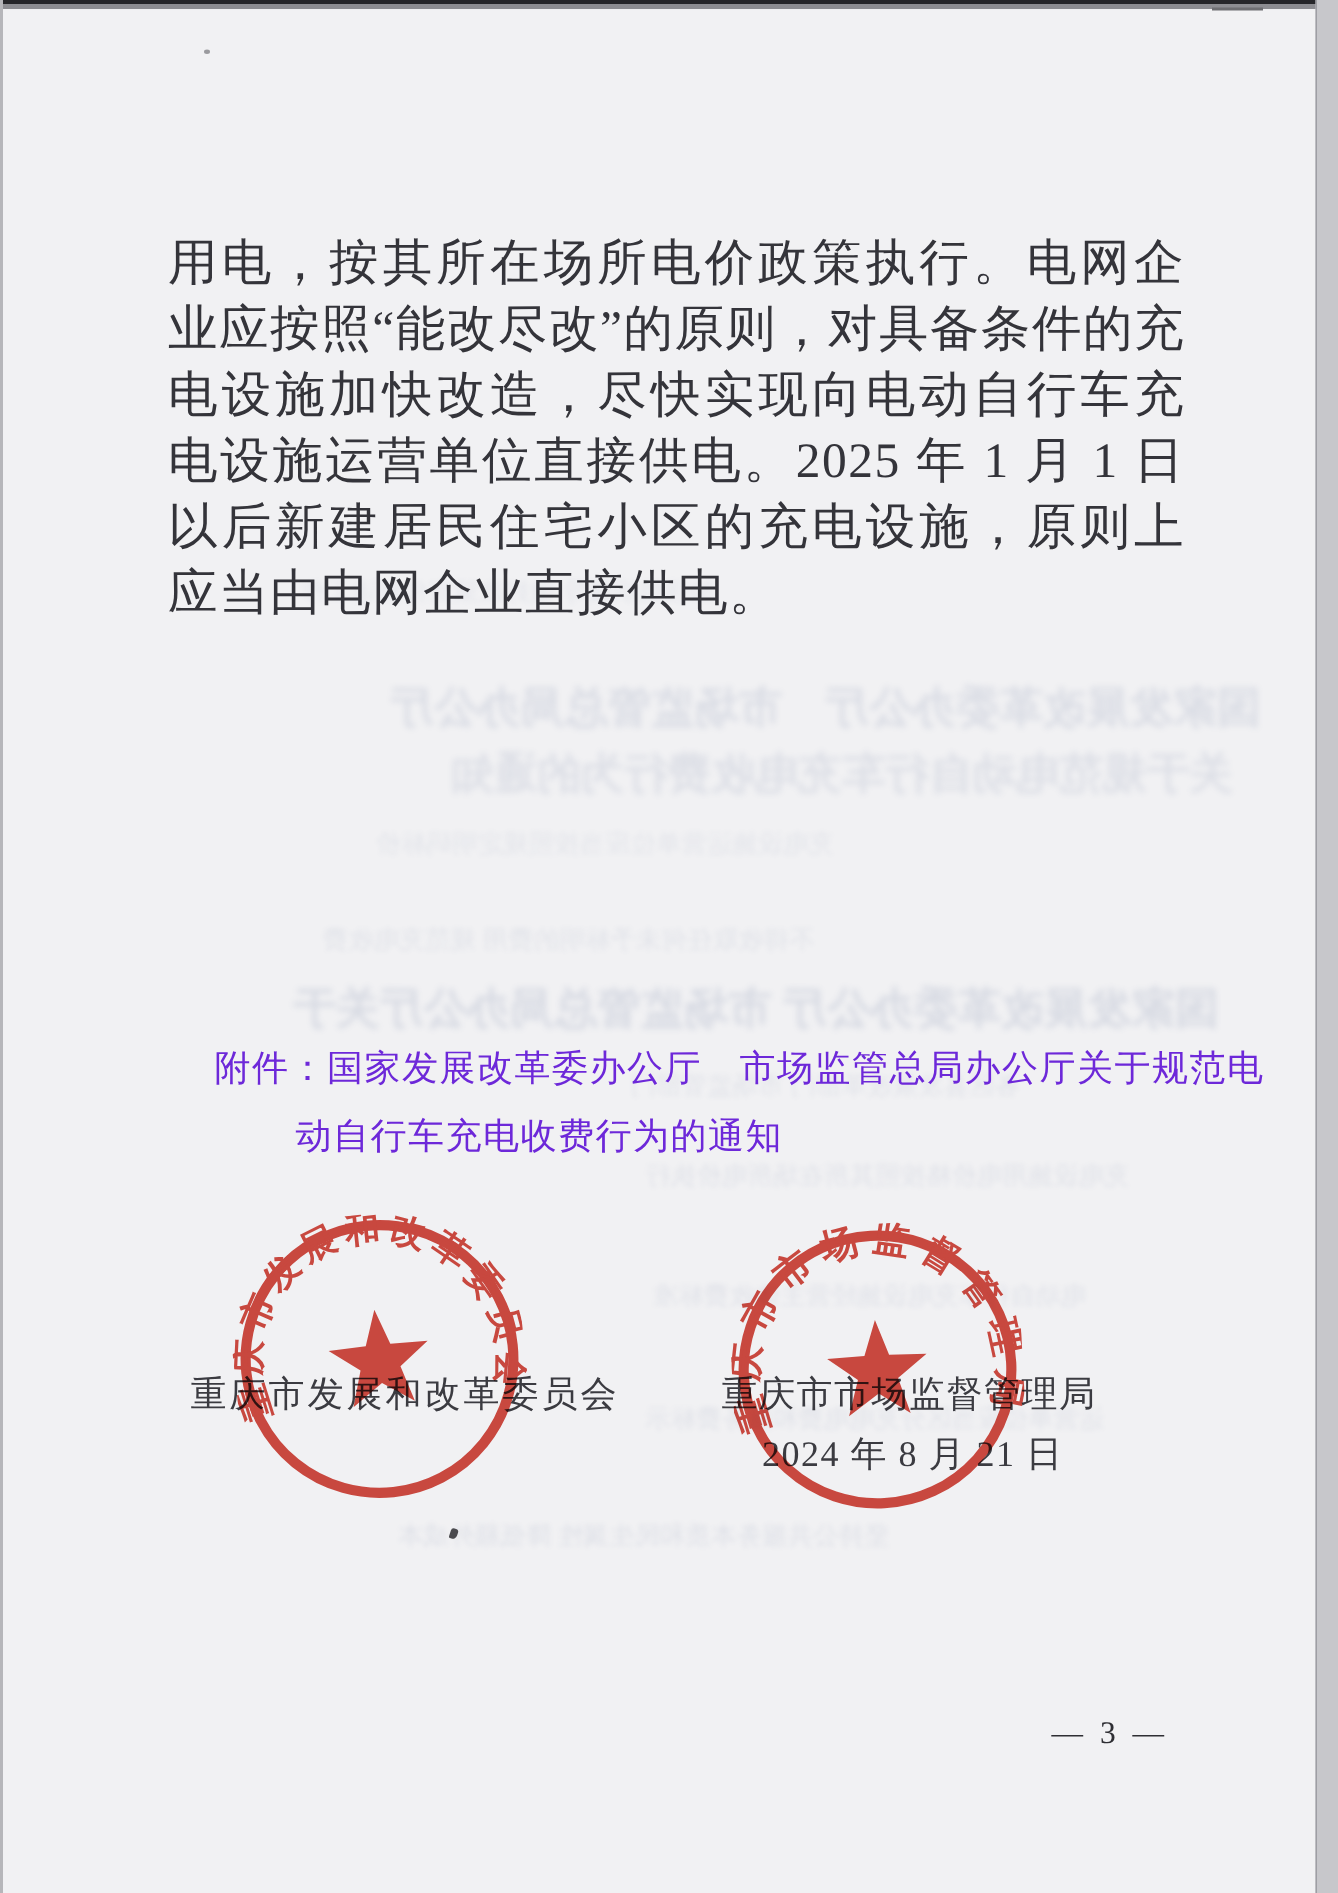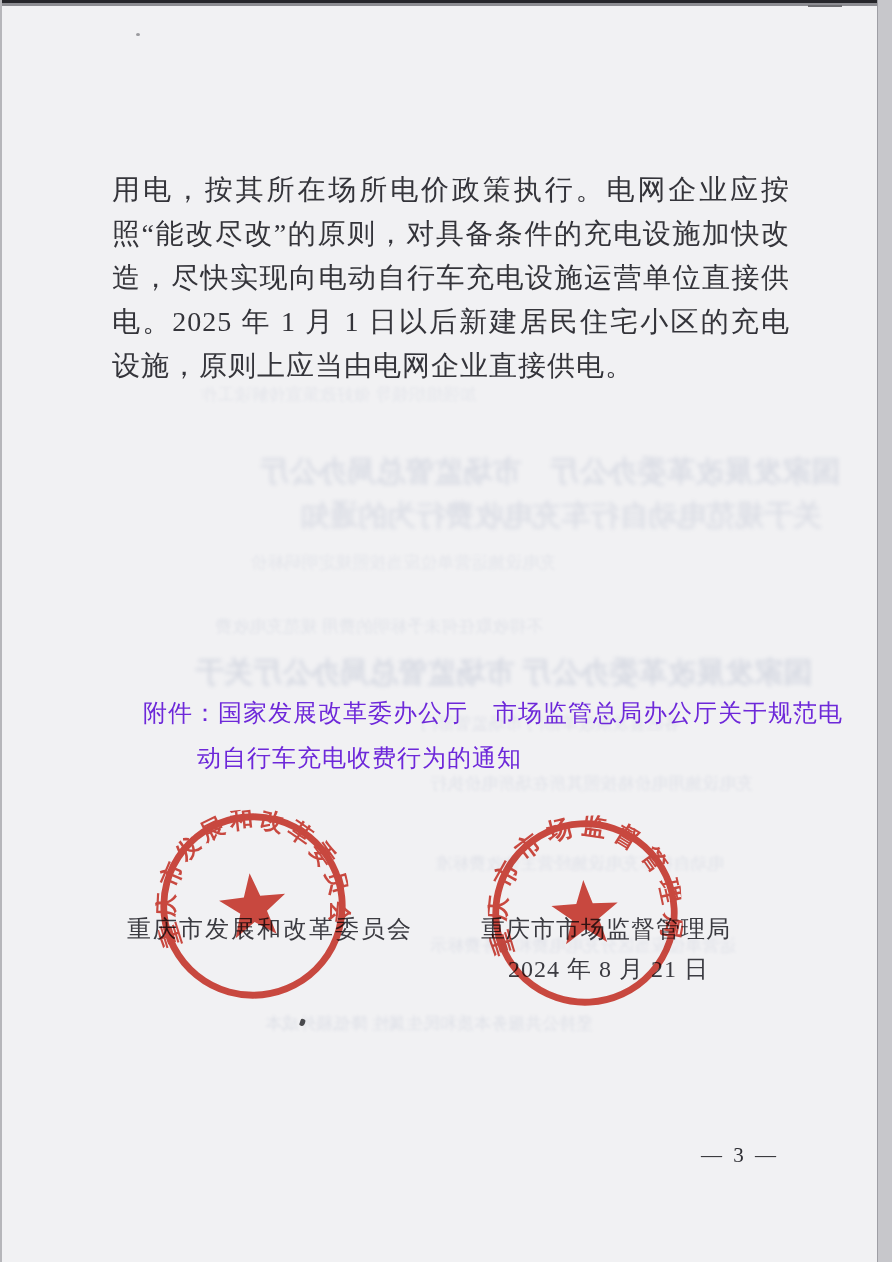--- a/index.html
+++ b/index.html
@@ -16,22 +16,22 @@
   .edge-left  { position:absolute; top:0; left:0; width:2px; height:100%;
                 background:#b6b6ba; }
   .speck-1 { position:absolute; left:300px; top:1019px; width:5px; height:7px;
              background:#4a4a4e; border-radius:2px 2px 3px 1px; transform:rotate(18deg); }
   .speck-2 { position:absolute; left:136px; top:33px; width:4px; height:3px;
              background:#9a9a9e; border-radius:50%; }
   .speck-3 { position:absolute; left:808px; top:5px; width:34px; height:2px; background:#6e6e72; }
 
   
   .body-text {
-    position:absolute; left:112px; top:168px; width:678px;
-    font-size:28px; line-height:44px; letter-spacing:1px;
+    position:absolute; left:112px; top:154px; width:678px;
+    font-size:33px; line-height:44px; letter-spacing:1px;
     color:#34343a; text-align:justify;
   }
   .body-text p { margin:0; }
   .para2 { text-indent:2em; }
   .para2 .lead { font-weight:bold; color:#27272b;
                  font-family:"Liberation Sans","DejaVu Sans",sans-serif; }
 
   .attachment {
     position:absolute; left:143px; top:691px; width:655px;
     font-size:24px; line-height:45px; letter-spacing:1px; color:#6d28d9;

